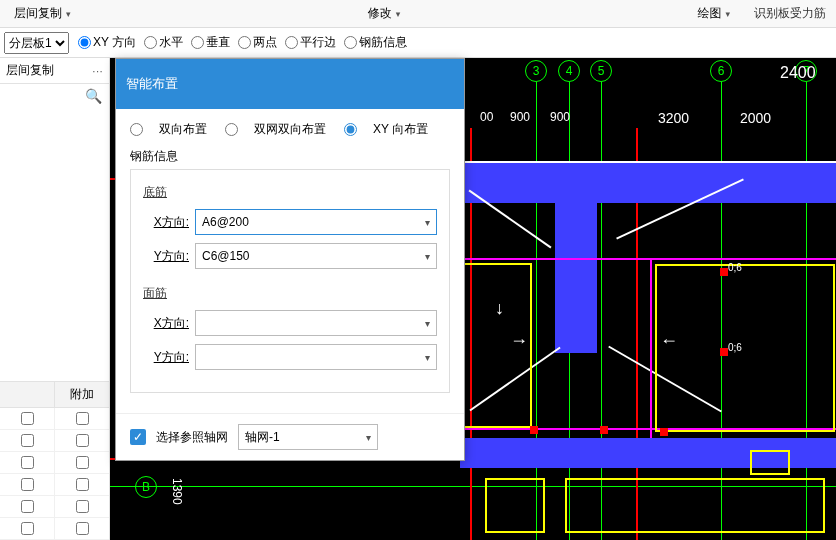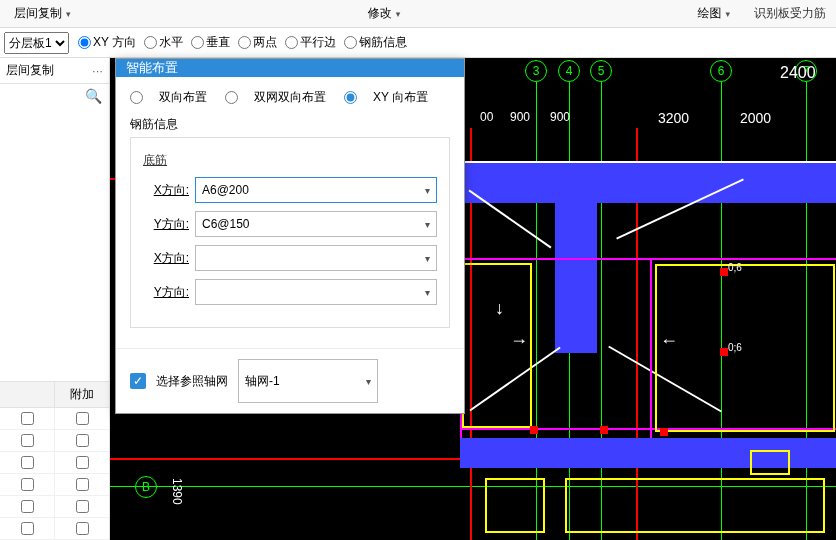--- a/index.html
+++ b/index.html
@@ -43,36 +43,36 @@
 .canvas .rect-yellow { position: absolute; border: 2px solid #ffff00; }
 .canvas .line-magenta { position: absolute; background: #ff00ff; }
 .canvas .line-white { position: absolute; background: #fff; }
 .canvas .arrow-white { position: absolute; color: #fff; font-size: 18px; }
 .canvas .small-red { position: absolute; width: 8px; height: 8px; background: #ff0000; }
 .canvas .annot { position: absolute; color: #fff; font-size: 10px; }
 .canvas .axis-B { position: absolute; width: 22px; height: 22px; border: 1px solid #0f0; border-radius: 50%; color: #0f0; display: flex; align-items: center; justify-content: center; font-size: 12px; }
 .canvas .vruler { position: absolute; color: #fff; font-size: 12px; writing-mode: vertical-rl; }
 
 .dialog { position: absolute; left: 115px; top: 58px; width: 350px; background: #fff; border: 1px solid #999; box-shadow: 0 2px 10px rgba(0,0,0,0.3); z-index: 10; }
-.dialog .title { background: #2d8bd8; color: #fff; padding: 0 10px; font-size: 13px; }
+.dialog .title { background: #2d8bd8; color: #fff; padding: 16px 10px; font-size: 13px; }
 .dialog .body { padding: 12px 14px 14px 14px; }
 .dialog .mode-row { display: flex; align-items: center; gap: 18px; margin-bottom: 10px; }
 .dialog .mode-row label { display: flex; align-items: center; gap: 16px; cursor: pointer; }
 .dialog .mode-row input[type=radio] { accent-color: #2d8bd8; }
 .dialog .group-label { margin: 6px 0 4px 0; }
 .dialog fieldset { border: 1px solid #ddd; padding: 8px 12px 14px 12px; margin-bottom: 6px; }
 .dialog .sub-label { margin: 6px 0 4px 0; color: #333; text-decoration: underline; }
 .dialog .field-row { display: flex; align-items: center; gap: 6px; margin: 8px 0; }
 .dialog .field-row .lbl { width: 46px; text-align: right; text-decoration: underline; }
 .dialog .field-row .combo { flex: 1; height: 26px; border: 1px solid #bbb; display: flex; align-items: center; padding: 0 6px; position: relative; background: #fff; }
 .dialog .field-row .combo.focus { border-color: #2d8bd8; }
 .dialog .field-row .combo .caret { position: absolute; right: 6px; color: #555; font-size: 10px; }
 .dialog .ref-row { display: flex; align-items: center; gap: 10px; padding: 10px 14px; border-top: 1px solid #eee; }
 .dialog .ref-row .chk { width: 16px; height: 16px; background: #2d8bd8; color: #fff; display: flex; align-items: center; justify-content: center; font-size: 12px; border-radius: 2px; }
-.dialog .ref-row .combo2 { flex: 1; height: 44px; border: 1px solid #bbb; display: flex; align-items: center; padding: 0 6px; position: relative; background: #fff; max-width: 140px; }
+.dialog .ref-row .combo2 { flex: 1; height: 26px; border: 1px solid #bbb; display: flex; align-items: center; padding: 0 6px; position: relative; background: #fff; max-width: 140px; }
 .dialog .ref-row .combo2 .caret { position: absolute; right: 6px; color: #555; font-size: 10px; }
 
 .chev { font-size: 9px; color: #555; }
 .dots { font-size: 11px; color: #555; }
 </style>
 </head>
 <body>
 
 <div class="menubar">
   <div class="menu-item">
@@ -278,20 +278,21 @@
             <span class="caret">▾</span>
           </div>
       </div>
       <div class="field-row">
         <span class="lbl">Y方向:</span>
         <div class="combo">
             <span>C6@150</span>
             <span class="caret">▾</span>
           </div>
       </div>
+      <div class="sub-label" style="margin-top:16px">面筋</div>
       <div class="field-row">
         <span class="lbl">X方向:</span>
         <div class="combo">
             <span></span>
             <span class="caret">▾</span>
           </div>
       </div>
       <div class="field-row">
         <span class="lbl">Y方向:</span>
         <div class="combo">

